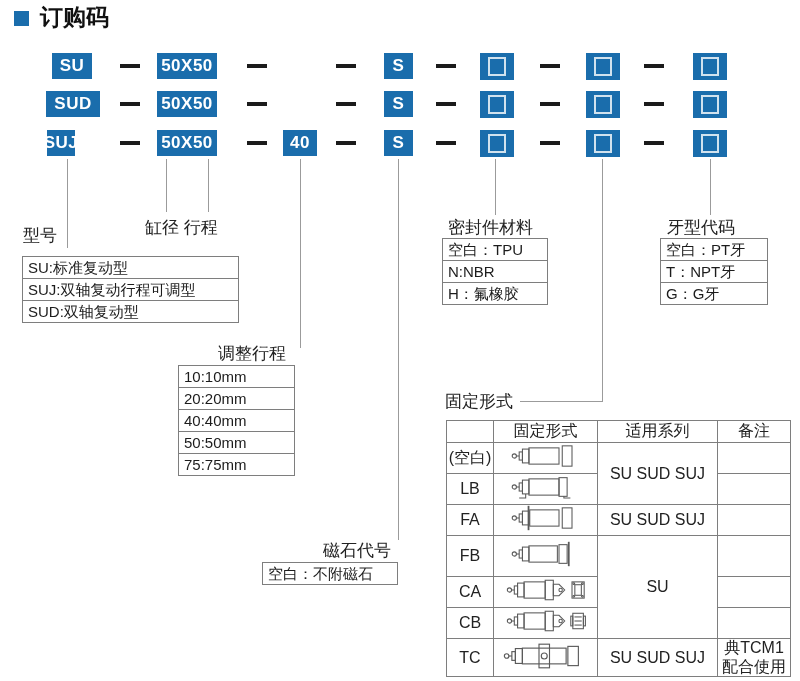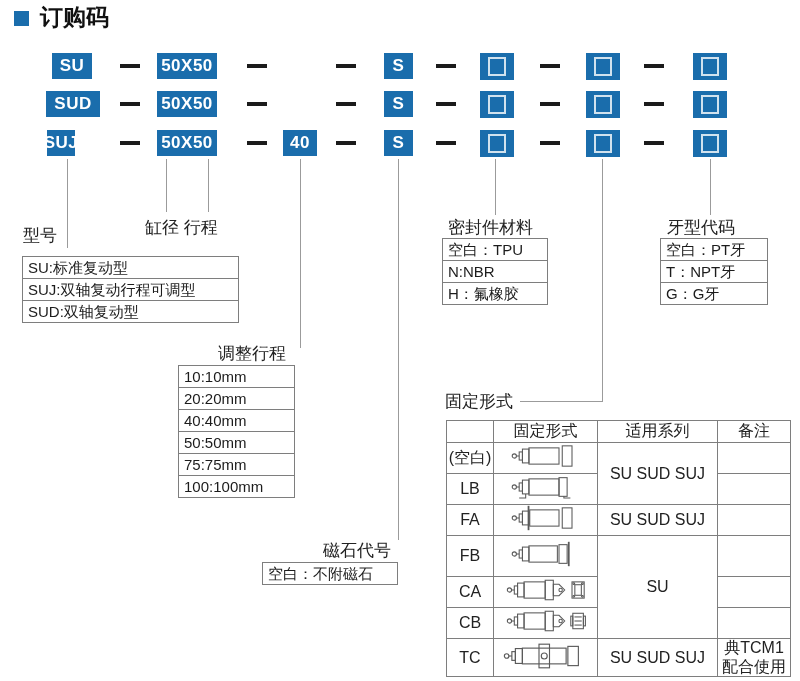--- a/index.html
+++ b/index.html
@@ -133,21 +133,20 @@
     <div class="lt-row">SUJ:双轴复动行程可调型</div>
     <div class="lt-row">SUD:双轴复动型</div>
   </div>
 
   <div class="lt" style="left:178px;top:365px;width:115px">
     <div class="lt-row">10:10mm</div>
     <div class="lt-row">20:20mm</div>
     <div class="lt-row">40:40mm</div>
     <div class="lt-row">50:50mm</div>
     <div class="lt-row">75:75mm</div>
-    <div class="lt-row">100:100mm</div>
   </div>
 
   <div class="lt" style="left:262px;top:562px;width:134px">
     <div class="lt-row">空白：不附磁石</div>
   </div>
 
   <div class="lt" style="left:442px;top:238px;width:104px">
     <div class="lt-row">空白：TPU</div>
     <div class="lt-row">N:NBR</div>
     <div class="lt-row">H：氟橡胶</div>

